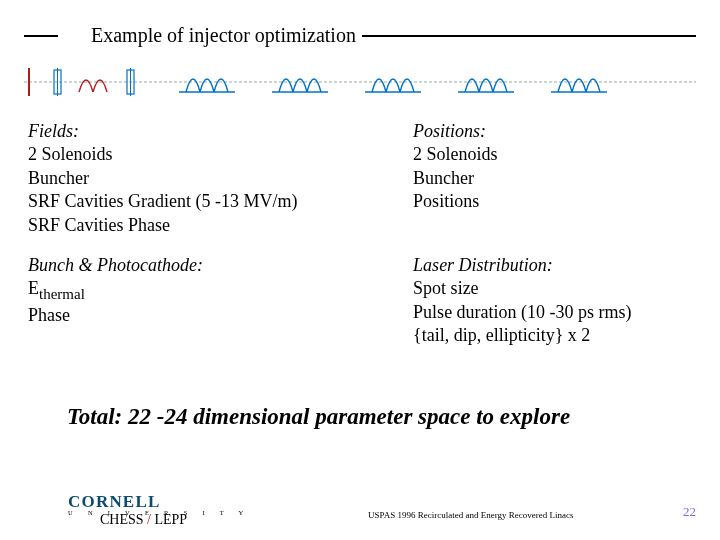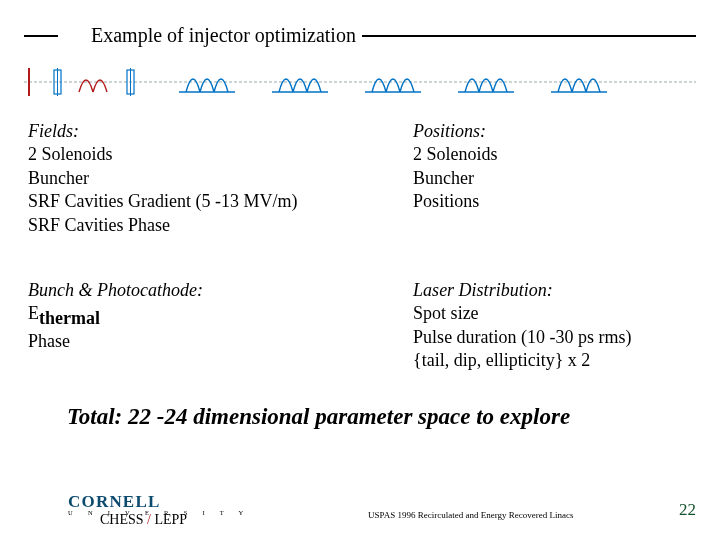--- a/index.html
+++ b/index.html
@@ -43,25 +43,25 @@
     right: 24px;
     height: 40px;
   }
   .content {
     position: absolute;
     top: 120px;
     left: 28px;
     right: 28px;
     display: grid;
     grid-template-columns: 58% 42%;
-    row-gap: 42px;
+    row-gap: 17px;
   }
   .block { font-size: 18px; line-height: 1.3; color: #000; }
   .block-heading { font-style: italic; }
-  .sub { font-size: 18px; vertical-align: sub; font-weight: bold; }
+  .sub { font-size: 15px; vertical-align: sub; }
   .summary {
     position: absolute;
     top: 404px;
     width: 637px;
     text-align: center;
     font-size: 23px;
     font-style: italic;
     font-weight: bold;
   }
   .logo-area {
@@ -95,22 +95,22 @@
     bottom: 20px;
     left: 368px;
     font-size: 9px;
     color: #000;
     white-space: nowrap;
   }
   .page-num {
     position: absolute;
     bottom: 20px;
     right: 24px;
-    font-size: 17px;
-    color: #14532d;
+    font-size: 13px;
+    color: #8b5cf6;
   }
 </style>
 </head>
 <body>
 
 <div class="title-wrap">
   <div class="title-line-left"></div>
   <div class="title-text">Example of injector optimization</div>
   <div class="title-line-right"></div>
 </div>

